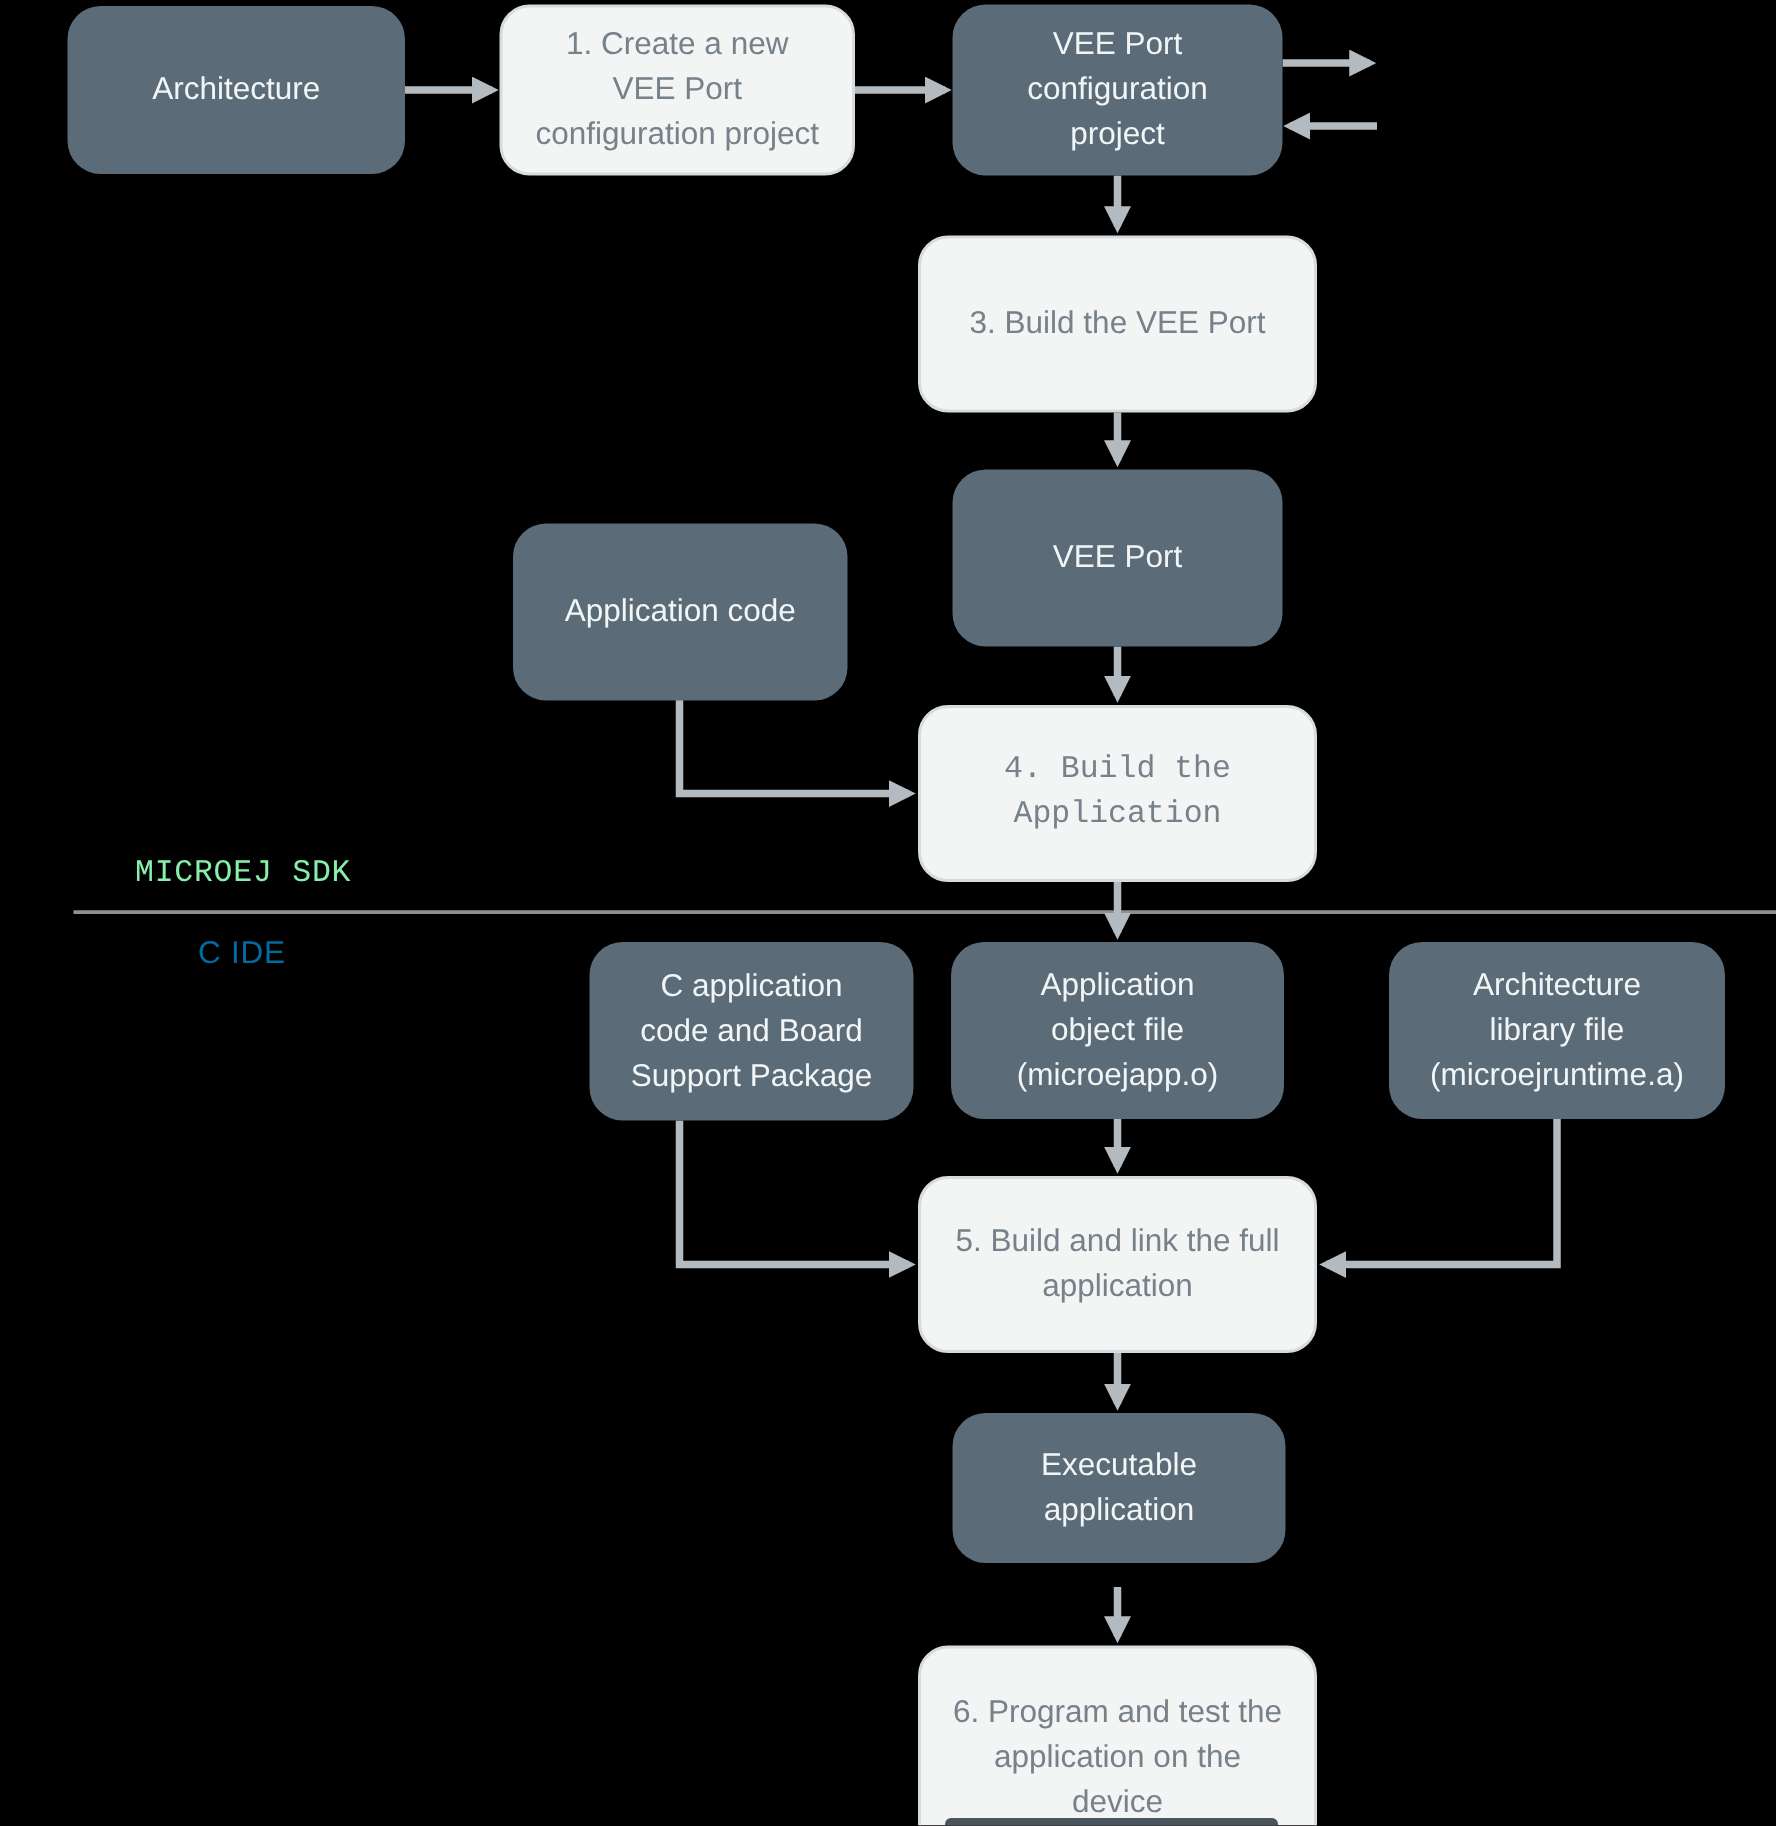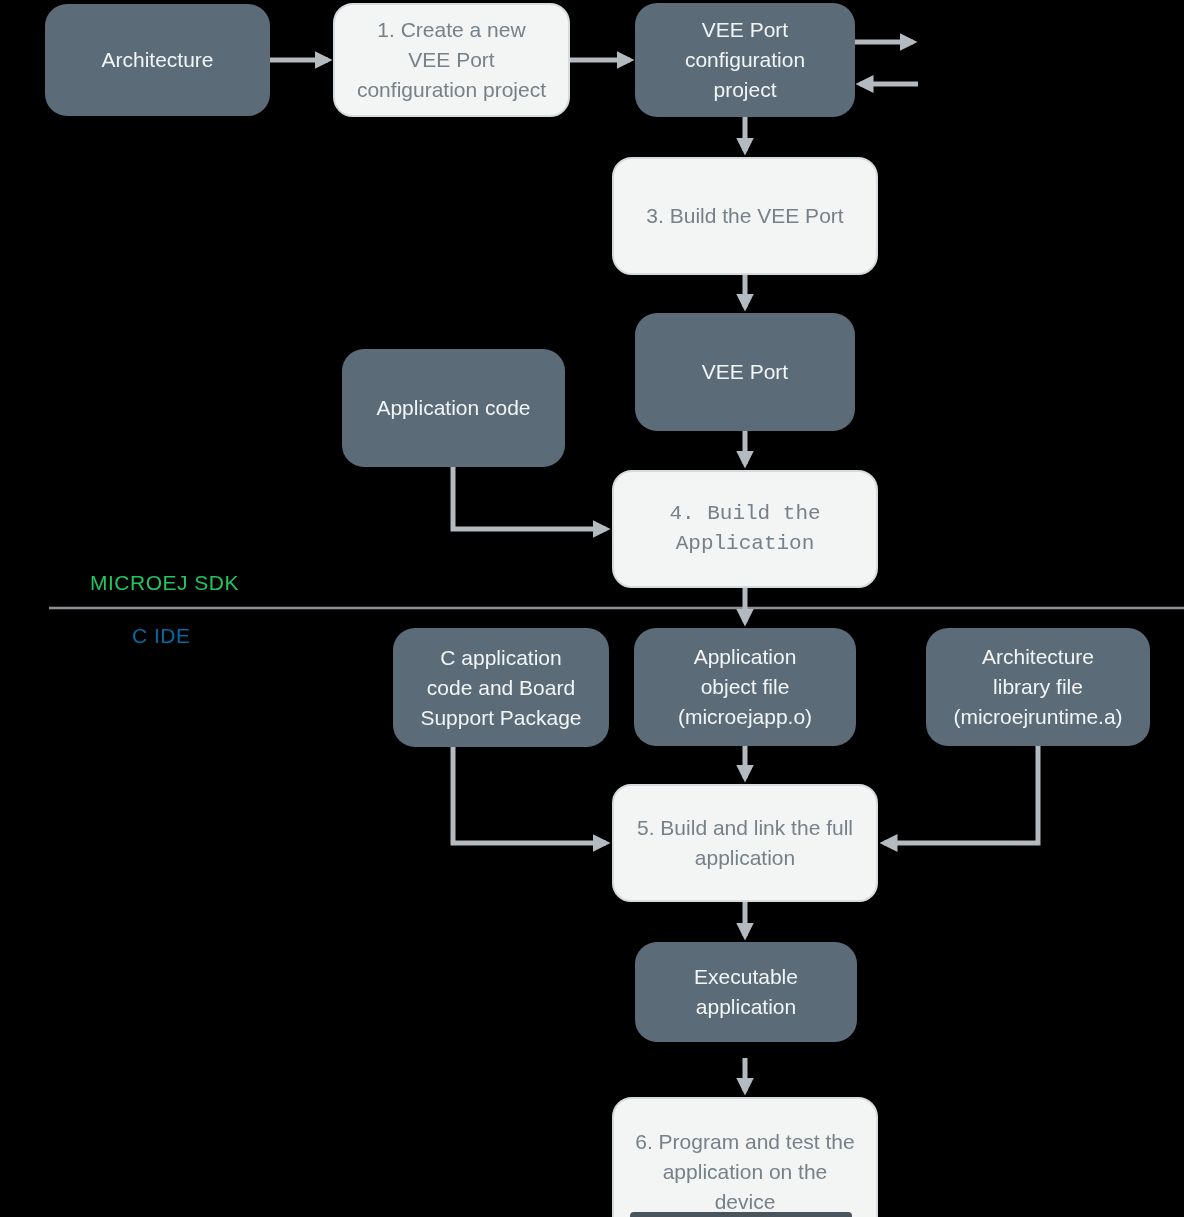--- a/index.html
+++ b/index.html
@@ -44,21 +44,21 @@
     border: 2px solid #d5dbde;
     color: #76818a;
     border-radius: 20px;
   }
   .section-label {
     position: absolute;
     font-size: 21px;
     letter-spacing: 0.5px;
     white-space: nowrap;
   }
-  .section-label.sdk { color: #22c55e; }
+  .section-label.sdk { color: #86efac; font-family: Liberation Mono, monospace; }
   .section-label.cide { color: #0369a1; }
   .bottom-sliver {
     position: absolute;
     left: 630px;
     top: 1212px;
     width: 222px;
     height: 5px;
     background: #49545c;
     border-radius: 4px 4px 0 0;
   }
@@ -123,21 +123,21 @@
 Support Package</div>
 
   <div class="node dark" style="left:634px; top:628px; width:222px; height:118px;">Application
 object file
 (microejapp.o)</div>
 
   <div class="node dark" style="left:926px; top:628px; width:224px; height:118px;">Architecture
 library file
 (microejruntime.a)</div>
 
-  <div class="node light" style="left:612px; top:784px; width:266px; height:118px;border-radius:19px;">5. Build and link the full
+  <div class="node light" style="left:612px; top:784px; width:266px; height:118px;">5. Build and link the full
 application</div>
 
   <div class="node dark" style="left:635px; top:942px; width:222px; height:100px;">Executable
 application</div>
 
   <div class="node light" style="left:612px; top:1097px; width:266px; height:149px;">6. Program and test the
 application on the
 device</div>
 
   <div class="bottom-sliver"></div>

